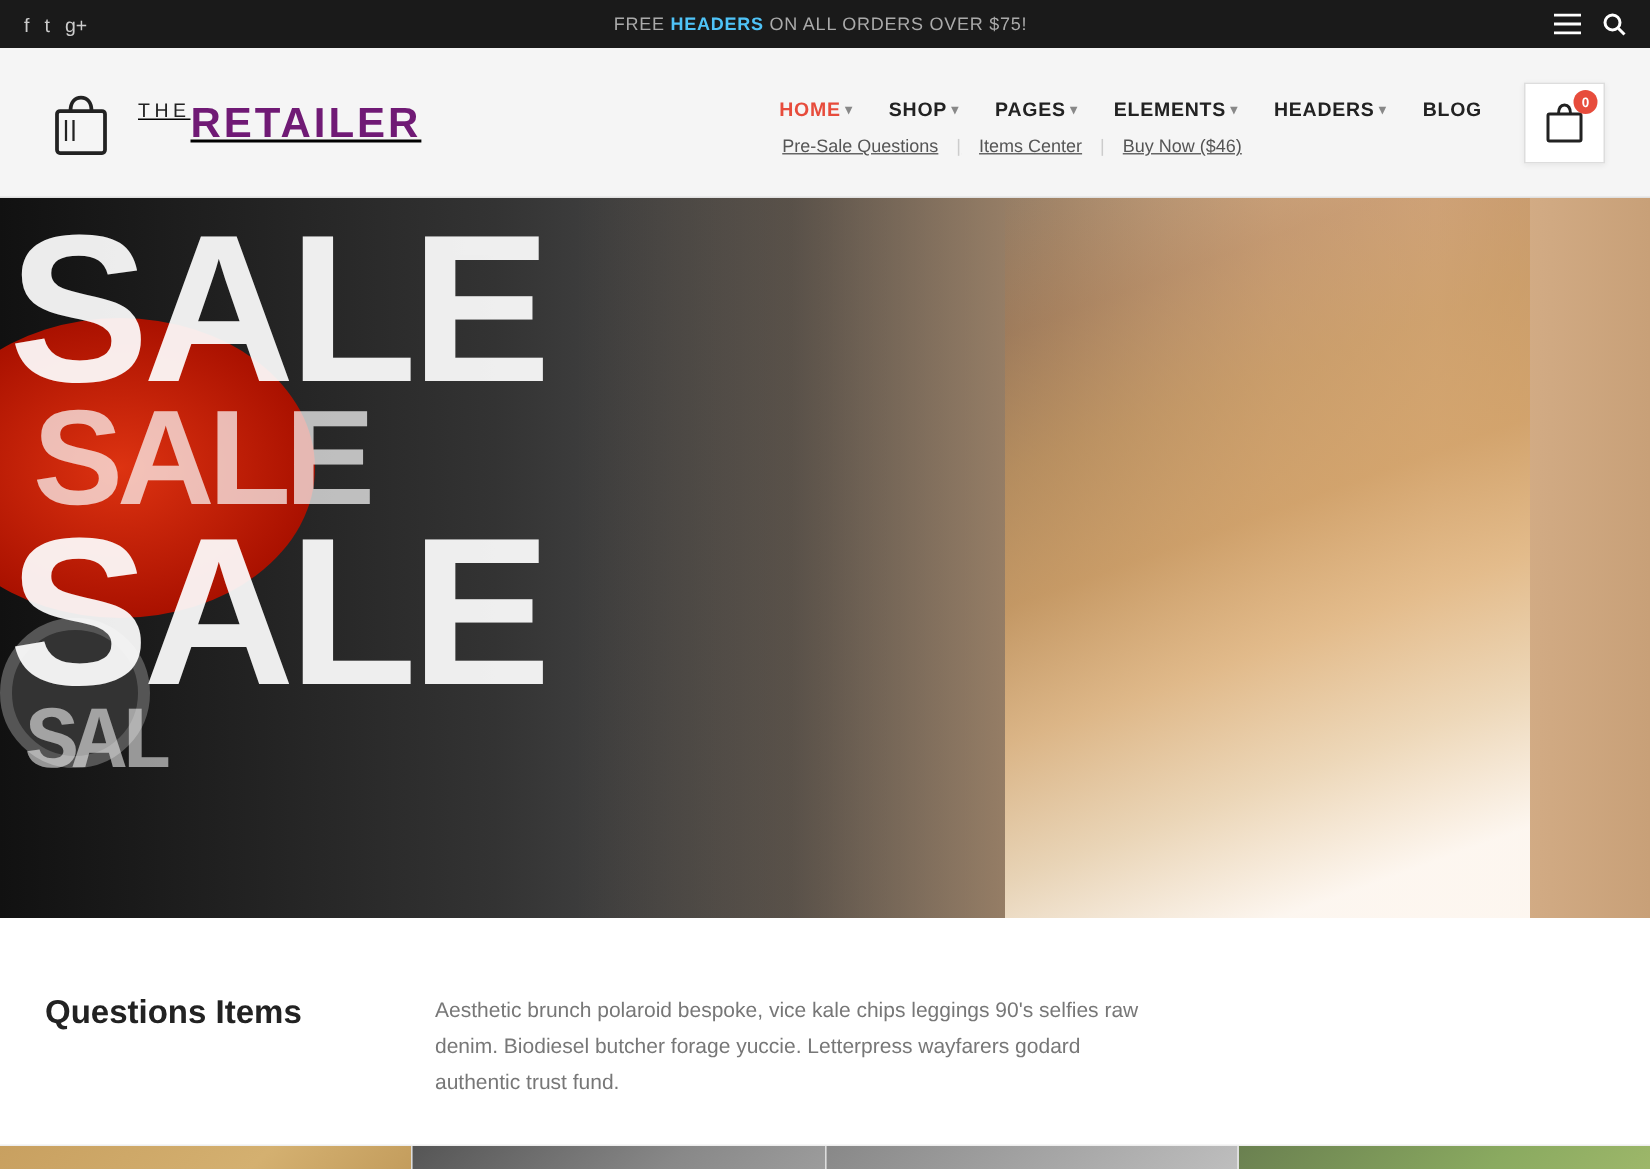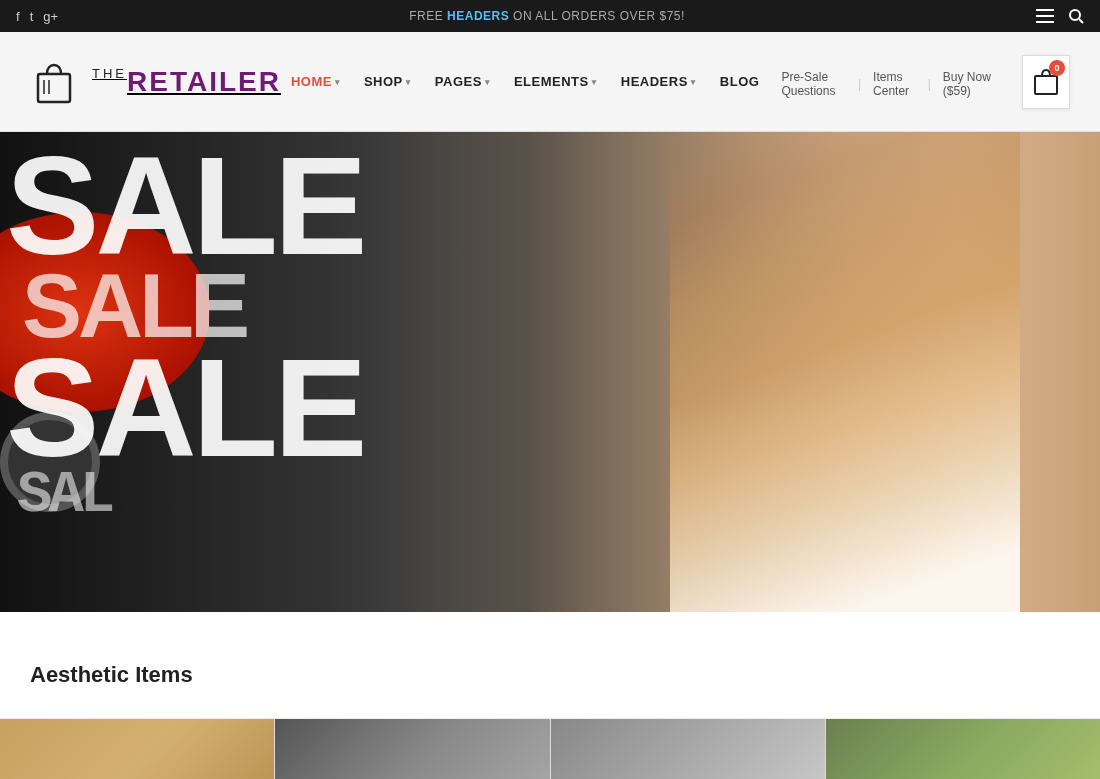--- a/index.html
+++ b/index.html
@@ -44,21 +44,21 @@
       height: 100px;
       border-bottom: 1px solid #e0e0e0;
     }
     .logo-area { display: flex; align-items: center; gap: 14px; cursor: pointer; }
     .logo-icon { width: 48px; height: 48px; }
     .logo-text-block { display: flex; flex-direction: row; text-decoration: underline; }
     .logo-the { font-size: 13px; font-weight: 400; letter-spacing: 3px; color: #222; }
     .logo-retailer { font-size: 28px; font-weight: 900; letter-spacing: 2px; color: #701a75; font-family: 'Arial Black', sans-serif; }
 
     
-    .nav-area { display: flex; flex-direction: row; align-items: center; }
+    .nav-area { display: flex; flex-direction: column; align-items: flex-start; }
     .nav-main { display: flex; align-items: center; gap: 4px; }
     .nav-item {
       font-size: 13px;
       font-weight: 700;
       color: #222;
       padding: 6px 10px;
       cursor: pointer;
       display: flex;
       align-items: center;
       gap: 3px;
@@ -67,20 +67,21 @@
     }
     .nav-item.active { color: #e74c3c; }
     .nav-item .chevron { font-size: 9px; color: #888; }
     .nav-secondary {
       display: flex;
       align-items: center;
       gap: 0;
       font-size: 12px;
       color: #666;
       margin-top: 4px;
+      text-decoration: underline;
     }
     .nav-secondary a {
       color: #555;
       text-decoration: none;
       padding: 0 12px;
       cursor: pointer;
       font-size: 12px;
     }
     .nav-secondary .sep { color: #ccc; }
 
@@ -270,21 +271,21 @@
         </div>
         <div class="nav-item">
           <span>BLOG</span>
         </div>
       </div>
       <div class="nav-secondary">
         <a>Pre-Sale Questions</a>
         <span class="sep">|</span>
         <a>Items Center</a>
         <span class="sep">|</span>
-        <a>Buy Now ($59)</a>
+        <a>Buy Now ($46)</a>
       </div>
     </div>
 
     <div class="cart-btn">
       <div class="cart-badge">0</div>
       <svg width="26" height="28" viewBox="0 0 26 28" fill="none" stroke="#222" stroke-width="2">
         <rect x="2" y="8" width="22" height="18" rx="1"></rect>
         <path d="M9 8 C9 4 10.5 2 13 2 C15.5 2 17 4 17 8"></path>
       </svg>
     </div>
@@ -306,21 +307,22 @@
 
   <div class="hero-sale-text" style="z-index:4;">
     <div class="sale-word">SALE</div>
     <div class="sale-word s2">SALE</div>
     <div class="sale-word s3">SALE</div>
     <div class="sale-word s4">SAL</div>
   </div>
 </div>
 
 <div class="featured-section">
-  <div class="featured-title">Aesthetic Items</div>
+  <div class="featured-title">Questions Items</div>
+  <div class="featured-desc">Aesthetic brunch polaroid bespoke, vice kale chips leggings 90's selfies raw denim. Biodiesel butcher forage yuccie. Letterpress wayfarers godard authentic trust fund.</div>
 </div>
 
 <div class="products-row">
   <div class="product-thumb p1">
     
   </div>
   <div class="product-thumb p2">
     
   </div>
   <div class="product-thumb p3">

